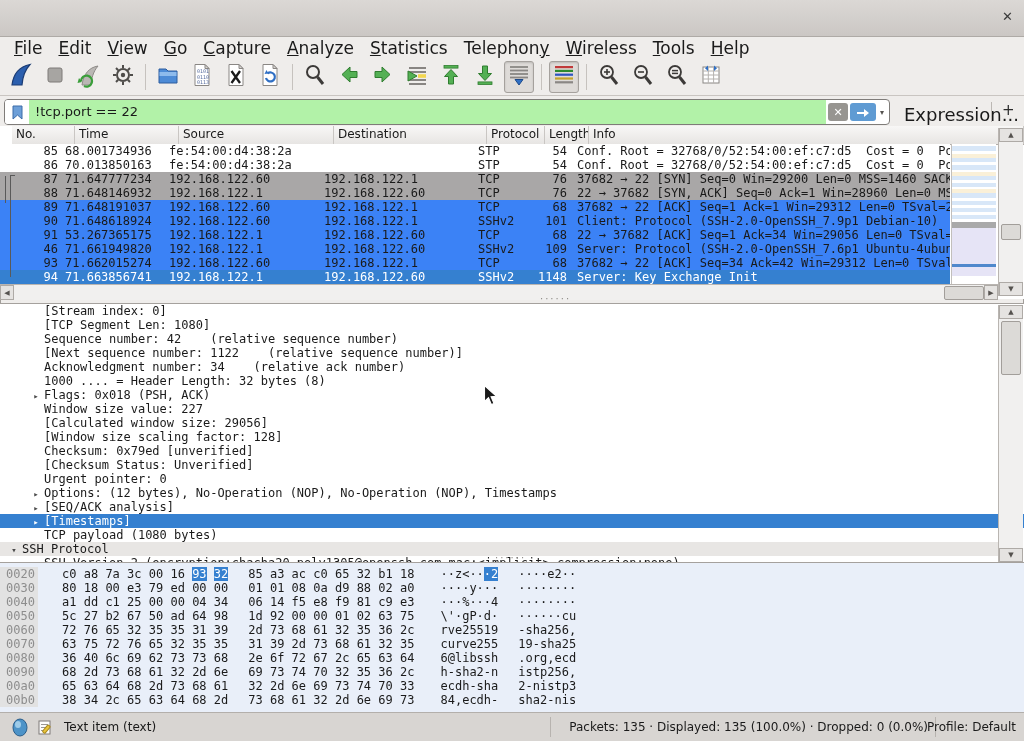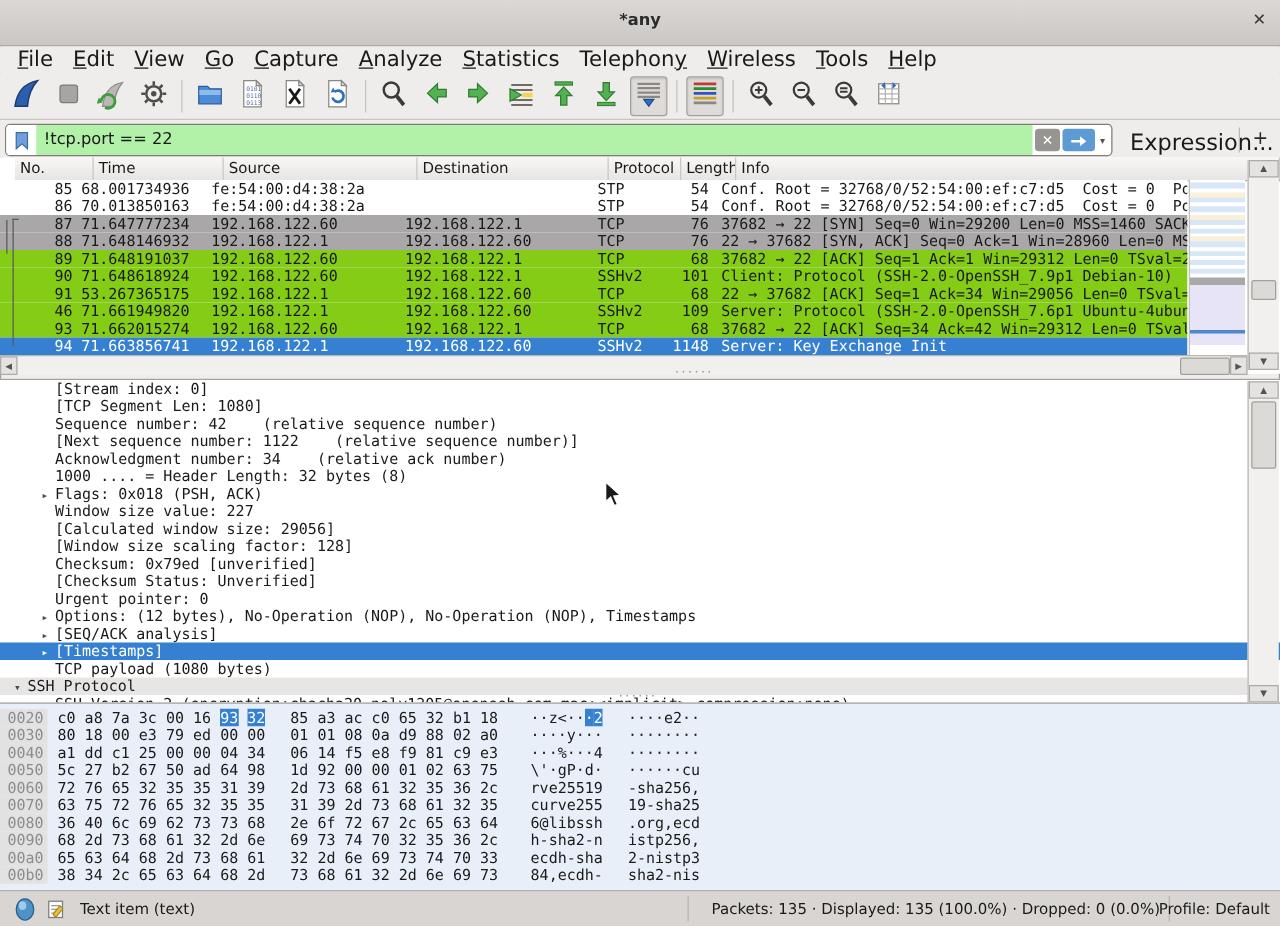--- a/index.html
+++ b/index.html
@@ -38,21 +38,21 @@
   .plist-row{display:flex;height:14px;line-height:14px;font:12px "DejaVu Sans Mono",monospace;white-space:pre;}
   .c-no{width:63px;text-align:right;padding-right:5px;box-sizing:border-box;}
   .c-time{width:104px;padding-left:2px;box-sizing:border-box;}
   .c-src{width:155px;padding-left:2px;box-sizing:border-box;}
   .c-dst{width:153px;padding-left:2px;box-sizing:border-box;}
   .c-pro{width:58px;padding-left:3px;box-sizing:border-box;}
   .c-len{width:44px;text-align:right;padding-right:10px;box-sizing:border-box;}
   .c-info{flex:1;overflow:hidden;}
   .row-white{background:#ffffff;}
   .row-gray{background:#a9a7a7;}
-  .row-lav{background:#84cc16;}
+  .row-lav{background:#3b82f6;}
   .row-sel{background:#3580d0;color:#fff;}
   .rel-line{position:absolute;background:#5a5a5a;}
   
   #minimap{position:absolute;left:951px;top:18px;width:44px;height:140px;border-left:1px solid #c2bfbc;background:#fff;}
   #minimap div{width:100%;}
   .vscroll{position:absolute;width:24px;background:#f1f0ef;border-left:1px solid #b9b5b1;}
   .sbtn{height:14px;background:#e5e3e1;border:1px solid #aeaaa6;box-sizing:border-box;display:flex;align-items:center;justify-content:center;font-size:7px;color:#55524f;}
   .sthumb{position:absolute;left:2px;right:2px;background:#dcdad7;border:1px solid #a29e9a;border-radius:2px;}
   .hscroll{position:absolute;left:0;top:158px;width:998px;height:15px;background:#f1f0ef;border-top:1px solid #b9b5b1;}
   .hbtn{position:absolute;top:0;width:14px;height:15px;background:#e5e3e1;border:1px solid #aeaaa6;box-sizing:border-box;display:flex;align-items:center;justify-content:center;font-size:7px;color:#55524f;}
@@ -62,41 +62,40 @@
   #details{position:absolute;left:0;top:303px;width:1024px;height:259px;background:#fff;border-top:1px solid #a5a19d;box-sizing:border-box;overflow:hidden;}
   .det-line{height:14px;line-height:14px;font:12px "DejaVu Sans Mono",monospace;white-space:pre;position:relative;width:998px;}
   .det-exp{display:inline-block;width:16px;text-align:center;font-size:9px;color:#4a4a4a;}
   .det-sel{background:#3580d0;color:#fff;}
   .det-sel .det-exp{color:#fff;}
   .det-gray{background:#e8e6e4;}
   
   #hex{position:absolute;left:0;top:562px;width:1024px;height:194px;background:#e9eff9;border-top:1px solid #a5a19d;box-sizing:border-box;font:12px "DejaVu Sans Mono",monospace;}
   .hex-row{height:14px;line-height:14px;white-space:pre;display:flex;}
   .hex-off{width:38px;padding-left:6px;box-sizing:border-box;color:#8d8d8d;background:#e2e2e2;}
-  .hex-g1{margin-left:8px;}
+  .hex-g1{margin-left:24px;}
   .hex-g2{margin-left:20px;}
   .asc-g1{margin-left:26px;}
   .asc-g2{margin-left:20px;}
   .hl{background:#3580d0;color:#fff;}
   
   #statusbar{position:absolute;left:0;top:712px;width:1024px;height:29px;background:#d8d5d2;border-top:1px solid #b3afab;box-sizing:border-box;font-size:12px;}
   .sb-text{position:absolute;left:64px;top:7px;}
   .sb-packets{position:absolute;right:96px;top:7px;}
   .sb-profile{position:absolute;right:8px;top:7px;}
   .sb-sep{position:absolute;top:4px;width:1px;height:20px;background:#b7b3af;}
   
   #cursor{position:absolute;left:483px;top:384px;z-index:50;}
 </style>
 </head>
 <body>
 
 <div class="screen">
 
   <div class="titlebar">
-    <div class="title-text">*any</div>
     <div class="close-x">✕</div>
   </div>
 
   <div class="menubar" id="menubar">
       <span class="menu-item"><u>F</u>ile</span>
       <span class="menu-item"><u>E</u>dit</span>
       <span class="menu-item"><u>V</u>iew</span>
       <span class="menu-item"><u>G</u>o</span>
       <span class="menu-item"><u>C</u>apture</span>
       <span class="menu-item"><u>A</u>nalyze</span>

